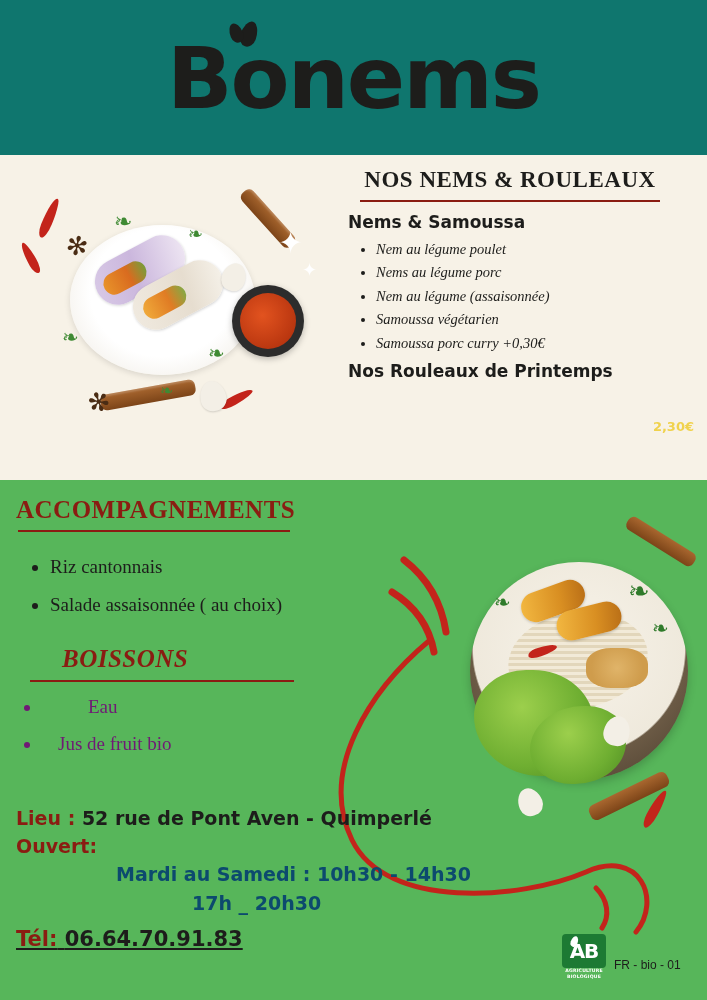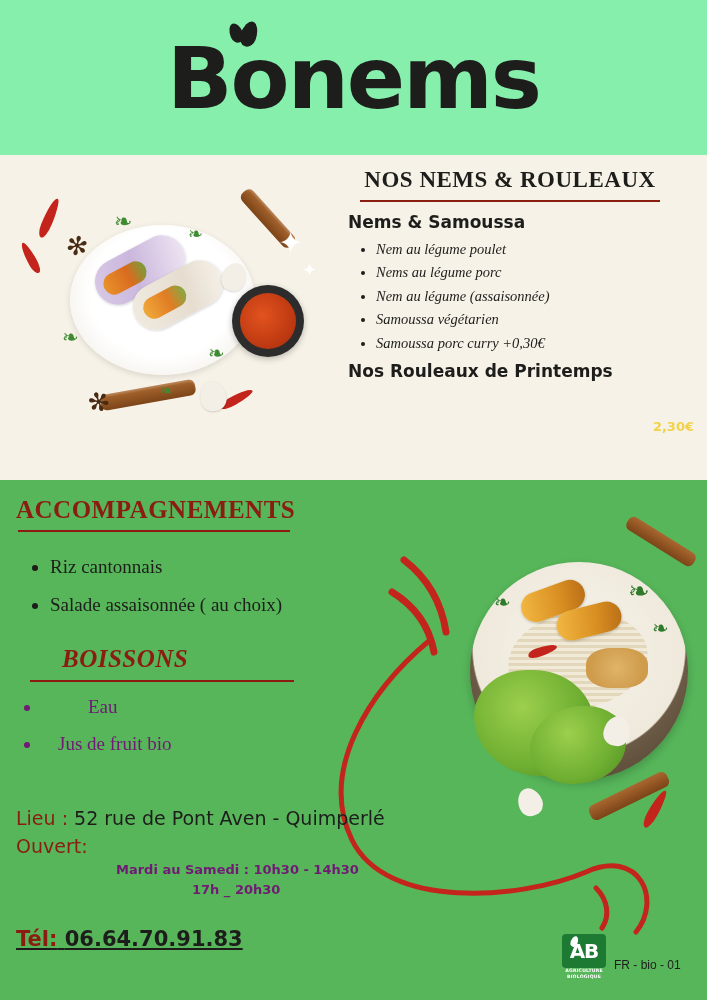--- a/index.html
+++ b/index.html
@@ -8,21 +8,21 @@
     font-family:"Liberation Sans", sans-serif;
     background:#4caf50;
     overflow:hidden;
     position:relative;
   }
   .page{position:relative;width:707px;height:1000px;overflow:hidden;background:#57b65a;}
 
   
   .header{
     position:absolute;left:0;top:0;width:707px;height:155px;
-    background:#86efac;
+    background:#0f766e;
     display:flex;align-items:center;justify-content:center;
   }
   .logo{
     position:relative;
     font-family:"DejaVu Sans", sans-serif;
     font-weight:bold;
     font-size:86px;
     letter-spacing:-2px;
     color:#1d1d1b;
     line-height:1;
@@ -209,26 +209,26 @@
   .garlic2{position:absolute;background:#f3efe6;border-radius:50% 50% 45% 45%/60% 60% 40% 40%;}
   .garlic2.q1{left:214px;top:196px;width:26px;height:30px;transform:rotate(14deg);}
   .garlic2.q2{left:128px;top:268px;width:24px;height:28px;transform:rotate(-22deg);}
 
   
   .swirl{position:absolute;left:0;top:0;width:707px;height:520px;pointer-events:none;}
 
   
   .info{position:absolute;left:16px;top:325px;width:680px;}
   .lieu{
-    font-family:"DejaVu Sans", sans-serif;font-weight:normal;font-size:19px;color:#1d1d1b;
+    font-family:"DejaVu Sans", sans-serif;font-weight:bold;font-size:19px;color:#1d1d1b;
     line-height:1.45;
   }
   .lieu .lbl{color:#8a1c12;}
   .hours{
-    font-family:"DejaVu Sans", sans-serif;font-weight:bold;font-size:13px;color:#701a75;
+    font-family:"DejaVu Sans", sans-serif;font-weight:bold;font-size:19px;color:#0c4a6e;
     margin-left:100px;line-height:1.5;
   }
   .hours2{margin-left:176px;}
   .tel{
     position:absolute;left:0;top:122px;
     font-family:"DejaVu Sans", sans-serif;font-weight:bold;font-size:21px;color:#1d1d1b;text-decoration:underline;
   }
   .tel .lbl{color:#8a1c12;}
 
   

